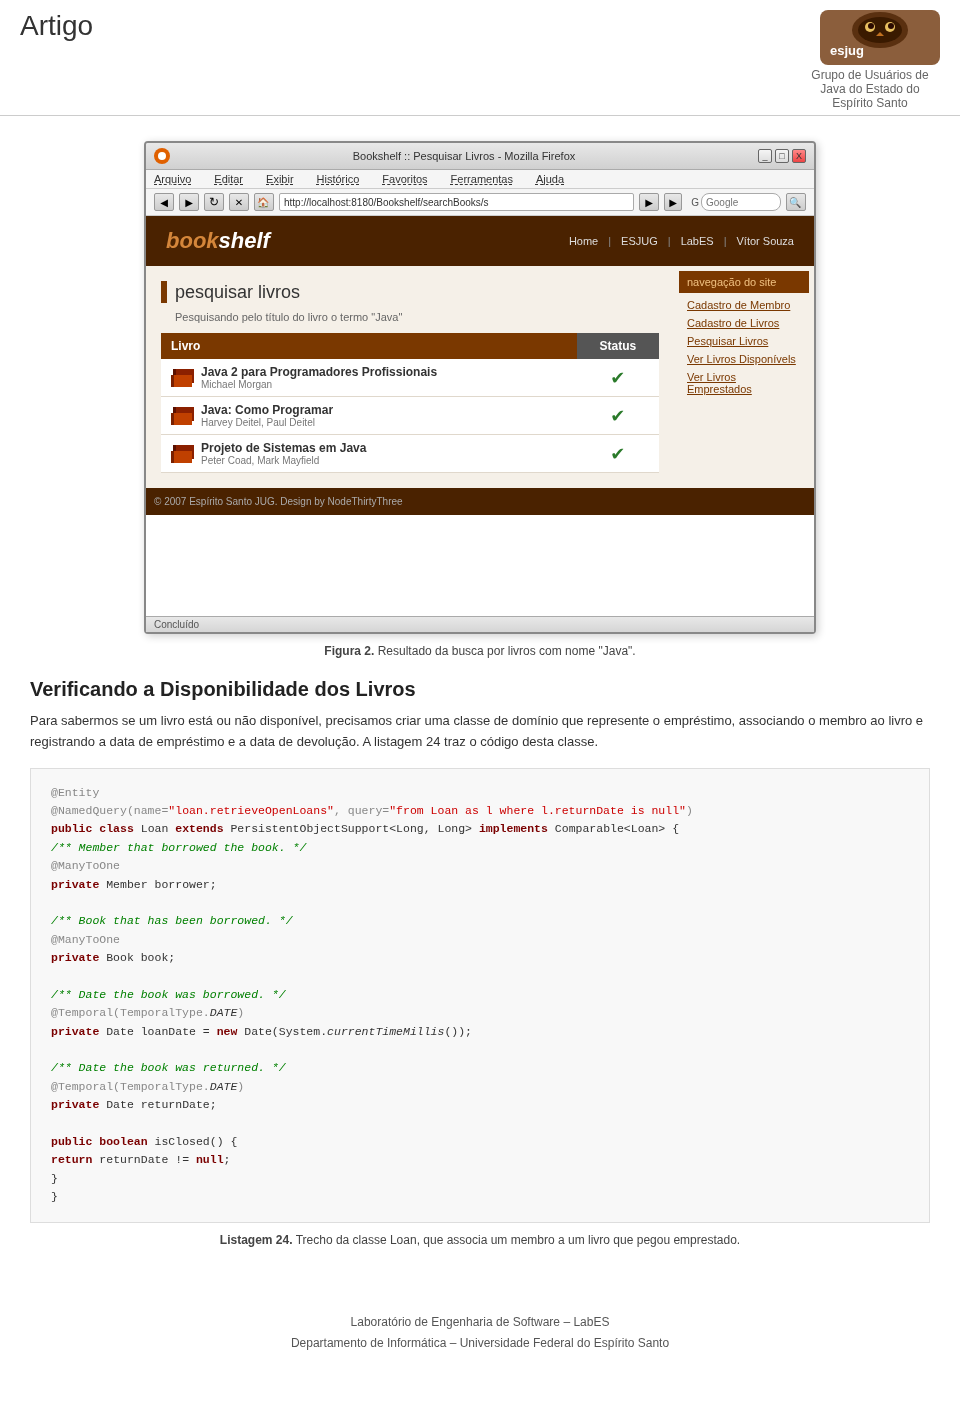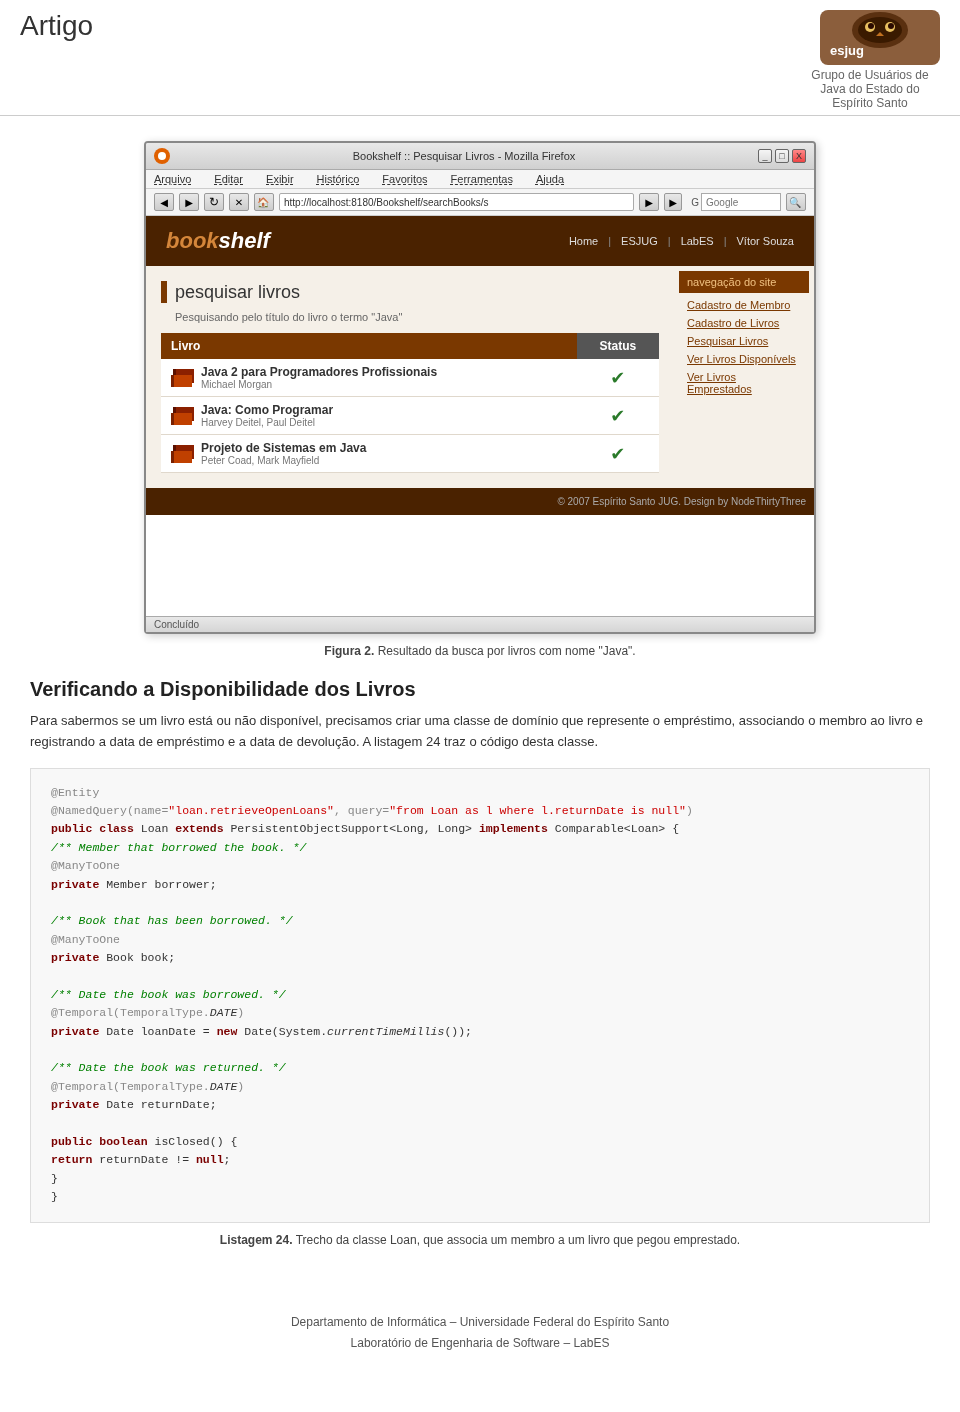--- a/index.html
+++ b/index.html
@@ -135,21 +135,21 @@
       border-radius: 2px;
       font-size: 10px;
       padding: 0 4px;
       background: white;
       color: #333;
     }
     .search-box {
       width: 80px;
       height: 18px;
       border: 1px solid #aaa;
-      border-radius: 0;
+      border-radius: 8px;
       font-size: 10px;
       padding: 0 4px;
       background: white;
     }
 
     
     .bookshelf-app {
       background: white;
       min-height: 400px;
     }
@@ -269,21 +269,21 @@
       font-size: 18px;
       text-align: center;
     }
     td {
       padding: 6px 10px;
       vertical-align: middle;
     }
 
     .bookshelf-footer {
       background: #4a2200;
-      text-align: right;
+      text-align: left;
       padding: 8px;
       font-size: 10px;
       color: #aaa;
     }
 
     .browser-statusbar {
       background: linear-gradient(to bottom, #e8e8e8, #d5d5d5);
       border-top: 1px solid #aaa;
       padding: 2px 8px;
       font-size: 10px;
@@ -589,15 +589,15 @@
     </div>
 
   <p class="listing-caption">
     <strong>Listagem 24.</strong>
     <span>Trecho da classe Loan, que associa um membro a um livro que pegou emprestado.</span>
   </p>
 
 </div>
 
 <div class="page-footer">
+  <div>Laboratório de Engenharia de Software – LabES</div>
   <div>Departamento de Informática – Universidade Federal do Espírito Santo</div>
-  <div>Laboratório de Engenharia de Software – LabES</div>
 </div>
 
 </body></html>

